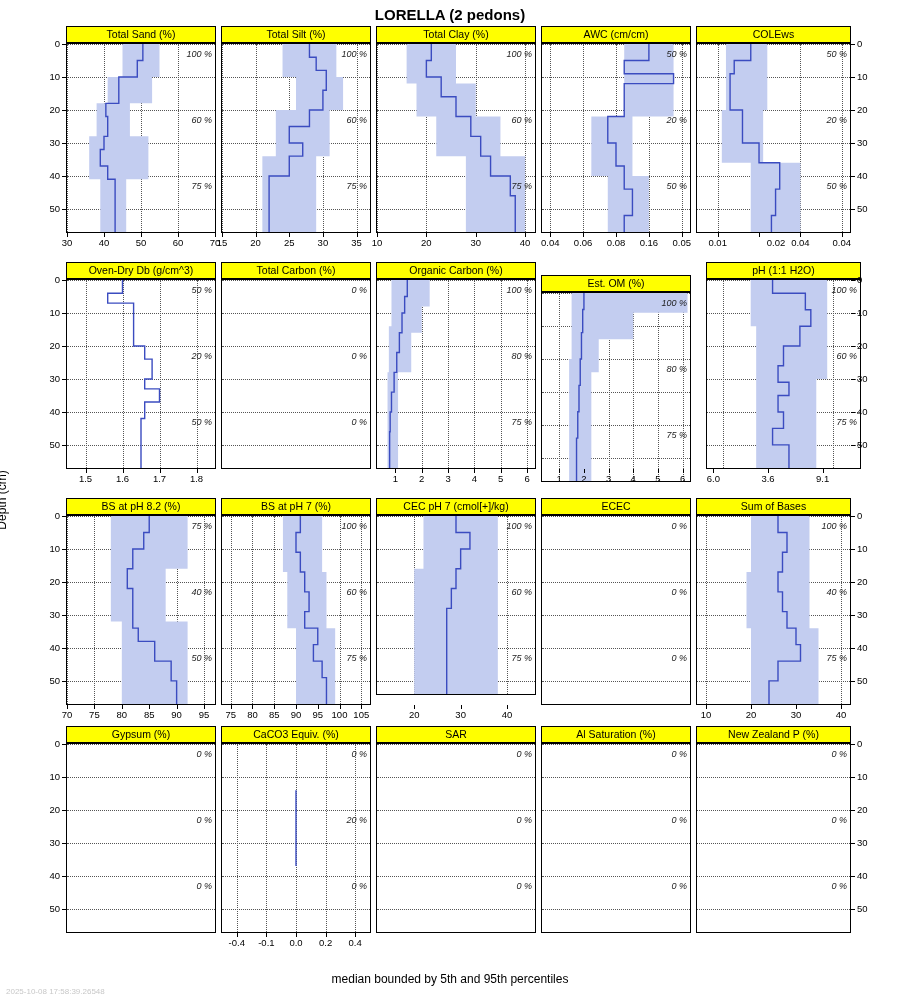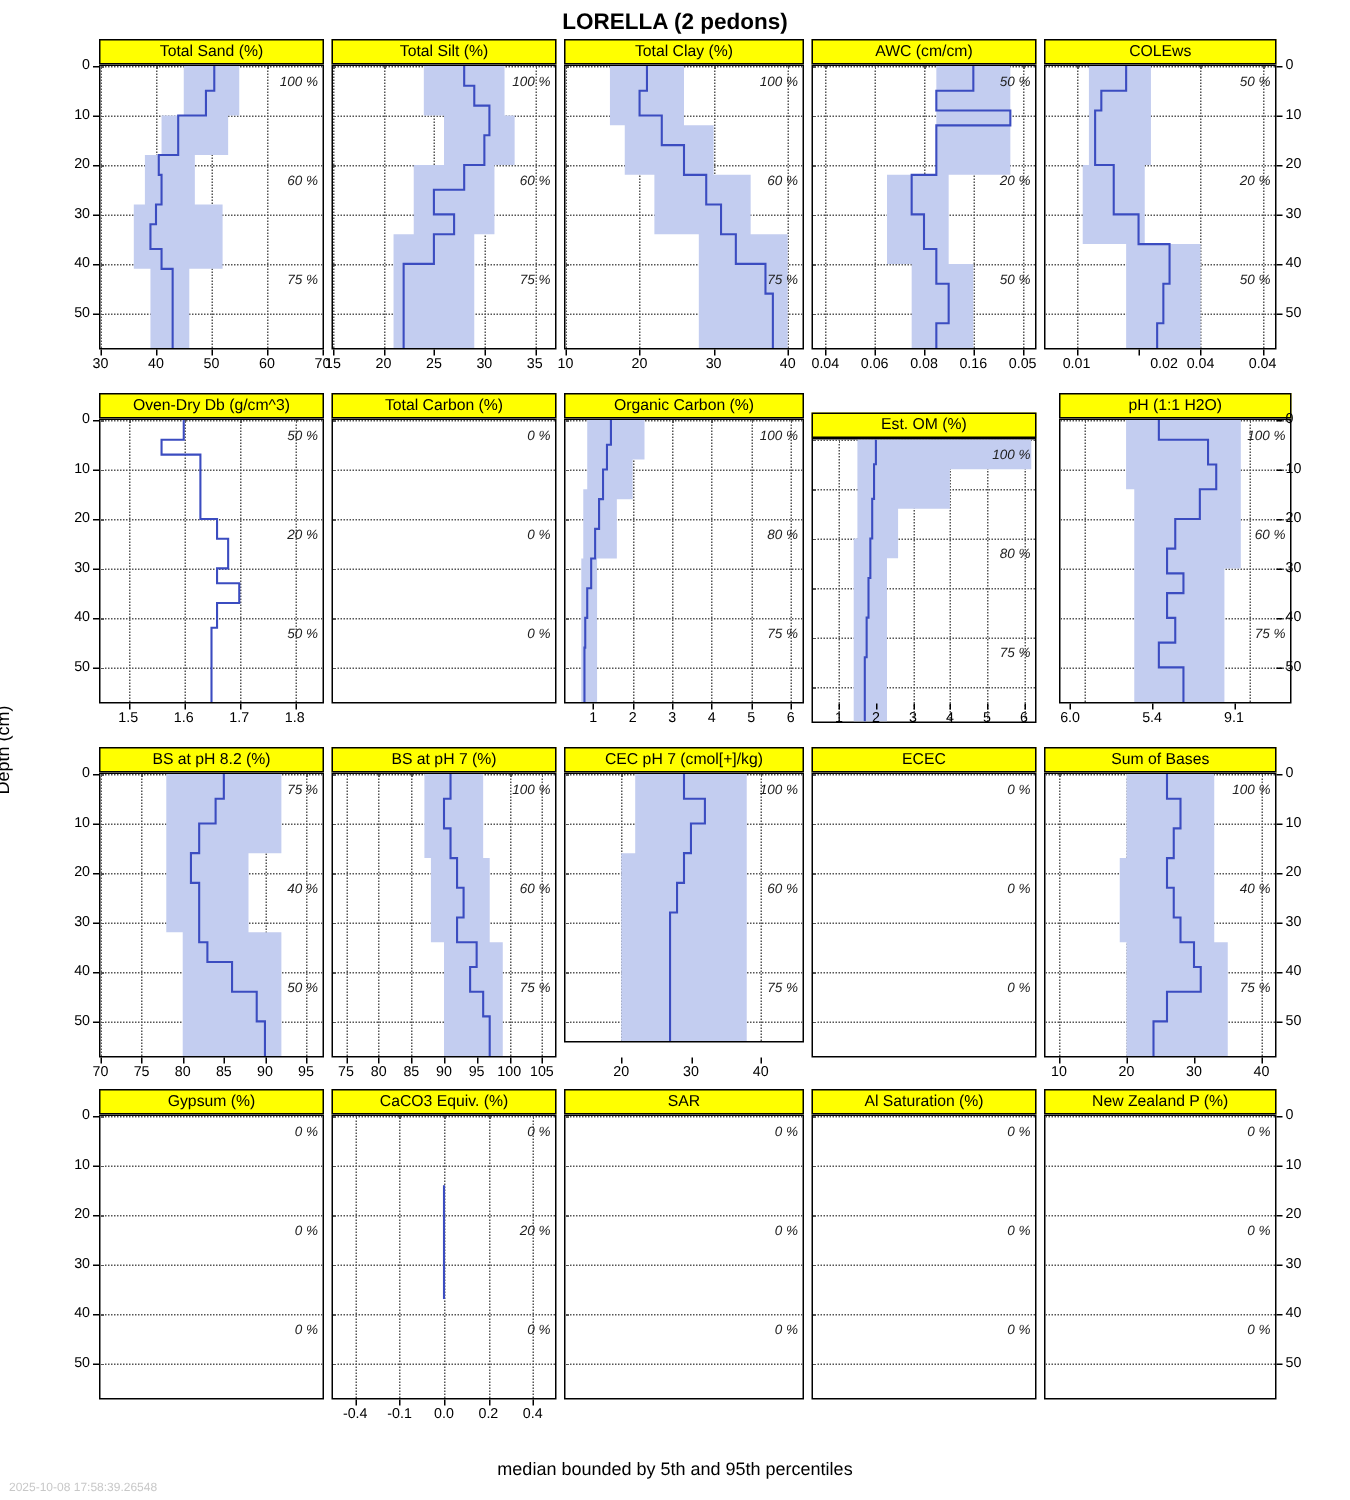--- a/index.html
+++ b/index.html
@@ -434,21 +434,21 @@
     <div class="ytickR" style="left: 857px; top: 339.965px;">20</div>
     <div class="tickmark" style="left: 851px; top: 345.965px; width: 4px; height: 1px;"></div>
     <div class="ytickR" style="left: 857px; top: 372.947px;">30</div>
     <div class="tickmark" style="left: 851px; top: 378.947px; width: 4px; height: 1px;"></div>
     <div class="ytickR" style="left: 857px; top: 405.93px;">40</div>
     <div class="tickmark" style="left: 851px; top: 411.93px; width: 4px; height: 1px;"></div>
     <div class="ytickR" style="left: 857px; top: 438.912px;">50</div>
     <div class="tickmark" style="left: 851px; top: 444.912px; width: 4px; height: 1px;"></div>
     <div class="xtick" style="left: 693.393px; width: 40px; top: 473px;">6.0</div>
     <div class="tickmark" style="left: 713.393px; top: 469px; width: 1px; height: 4px;"></div>
-    <div class="xtick" style="left: 748.036px; width: 40px; top: 473px;">5.4</div>
+    <div class="xtick" style="left: 748.036px; width: 40px; top: 473px;">3.6</div>
     <div class="tickmark" style="left: 768.036px; top: 469px; width: 1px; height: 4px;"></div>
     <div class="xtick" style="left: 802.679px; width: 40px; top: 473px;">9.1</div>
     <div class="tickmark" style="left: 822.679px; top: 469px; width: 1px; height: 4px;"></div>
     <div class="panel" style="left: 66px; top: 498px; width: 150px; height: 207px;">
       <div class="strip">BS at pH 8.2 (%)</div>
       <div class="plot">
         <div class="gl" style="top: 0px;"></div>
         <div class="gl" style="top: 32.9825px;"></div>
         <div class="gl" style="top: 65.9649px;"></div>
         <div class="gl" style="top: 98.9474px;"></div>

